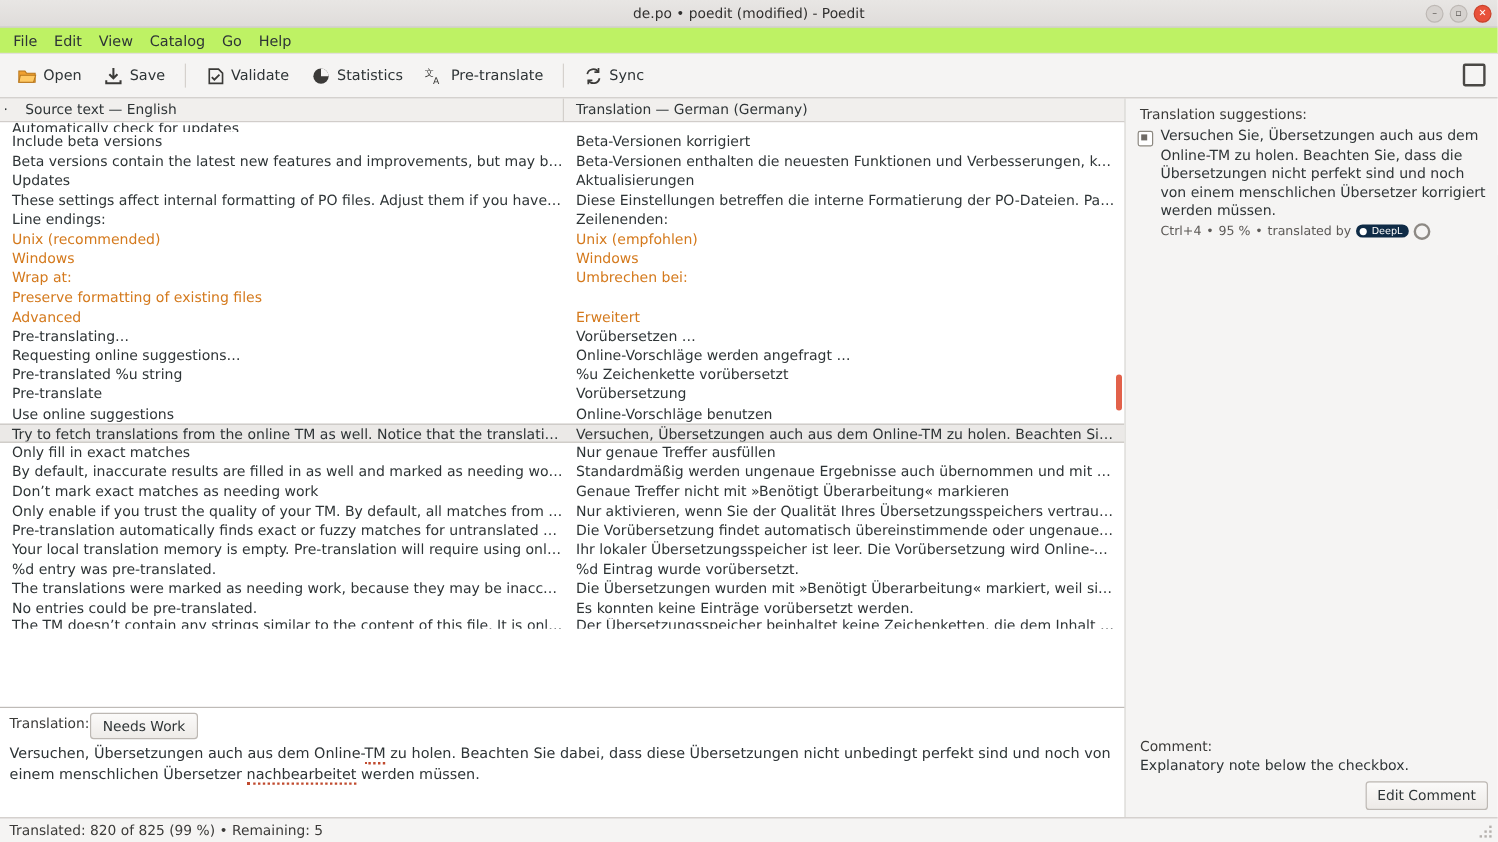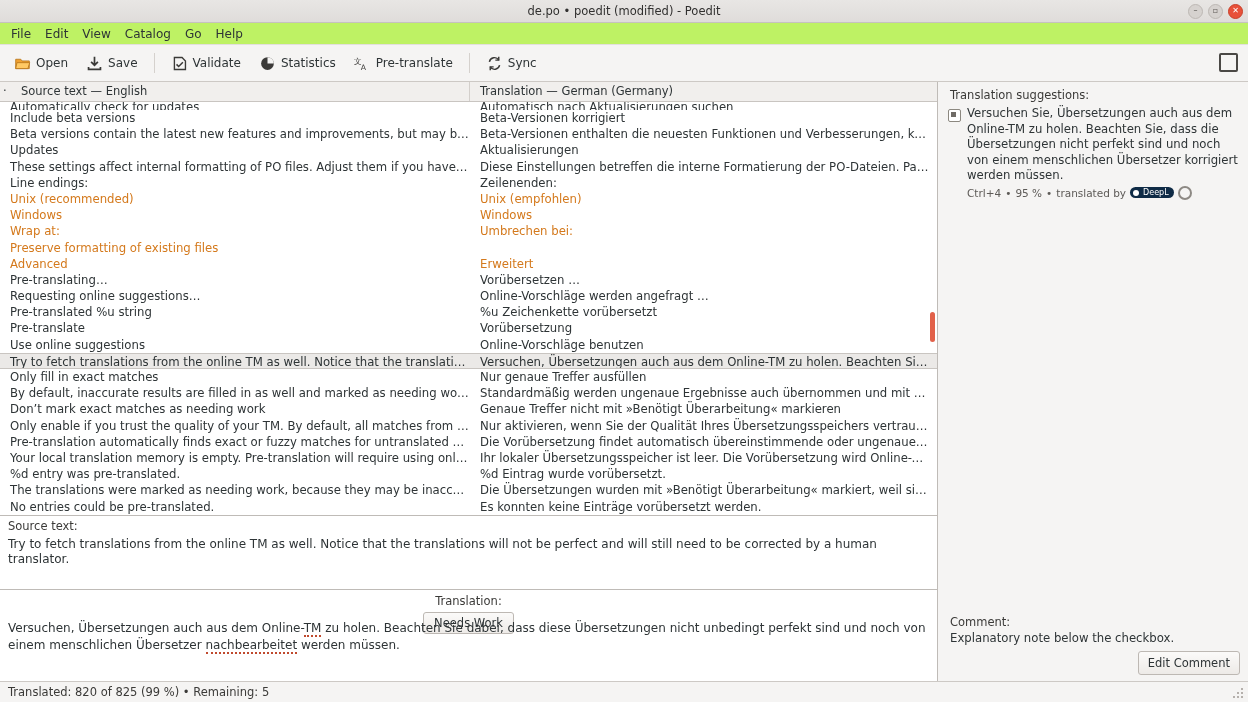--- a/index.html
+++ b/index.html
@@ -238,21 +238,20 @@
     flex: 0 0 auto;
     height: 92px;
     box-sizing: border-box;
     padding: 4px 8px 4px 8px;
     position: relative;
   }
   .trans-head {
     display: flex;
     align-items: center;
     height: 22px;
-    flex-direction: column;
   }
   .needs-work {
     font-size: 11.5px;
     padding: 3px 10px;
     background: linear-gradient(#fbfaf9, #eeebe8);
     border: 1px solid #bdb8b3;
     border-radius: 3px;
     color: #2e3436;
     cursor: default;
   }
@@ -472,21 +471,20 @@
       <div class="list-header">
         <div class="col marker">·</div>
         <div class="col src">Source text — English</div>
         <div class="col trg">Translation — German (Germany)</div>
       </div>
 
       <div class="list-area">
         <div id="rows">
             <div class="row clipped-top">
               <div class="cell src">Automatically check for updates</div>
-              <div class="cell trg">Automatisch nach Aktualisierungen suchen</div>
             </div>
             <div class="row">
               <div class="cell src">Include beta versions</div>
               <div class="cell trg">Beta-Versionen korrigiert</div>
             </div>
             <div class="row">
               <div class="cell src">Beta versions contain the latest new features and improvements, but may be a bit l…</div>
               <div class="cell trg">Beta-Versionen enthalten die neuesten Funktionen und Verbesserungen, können all…</div>
             </div>
             <div class="row">
@@ -583,24 +581,20 @@
             <div class="row clipped-bottom">
               <div class="cell src">The TM doesn’t contain any strings similar to the content of this file. It is only effecti…</div>
               <div class="cell trg">Der Übersetzungsspeicher beinhaltet keine Zeichenketten, die dem Inhalt dieser Da…</div>
             </div>
           </div>
         <div class="vscroll">
           <div class="thumb" style="top:210px;height:30px;"></div>
         </div>
       </div>
 
-      <div class="srctext-pane">
-        <div class="pane-caption">Source text:</div>
-        <div class="srctext-body">Try to fetch translations from the online TM as well. Notice that the translations will not be perfect and will still need to be corrected by a human translator.</div>
-      </div>
 
       <div class="trans-pane">
         <div class="trans-head">
           <div class="pane-caption">Translation:</div>
           <div class="needs-work">Needs Work</div>
         </div>
         <div class="trans-body">
           <span>Versuchen, Übersetzungen auch aus dem Online-</span><span class="spell">TM</span><span> zu holen. Beachten Sie dabei, dass diese Übersetzungen nicht unbedingt perfekt sind und noch von einem menschlichen Übersetzer </span><span class="spell">nachbearbeitet</span><span> werden müssen.</span>
         </div>
       </div>

